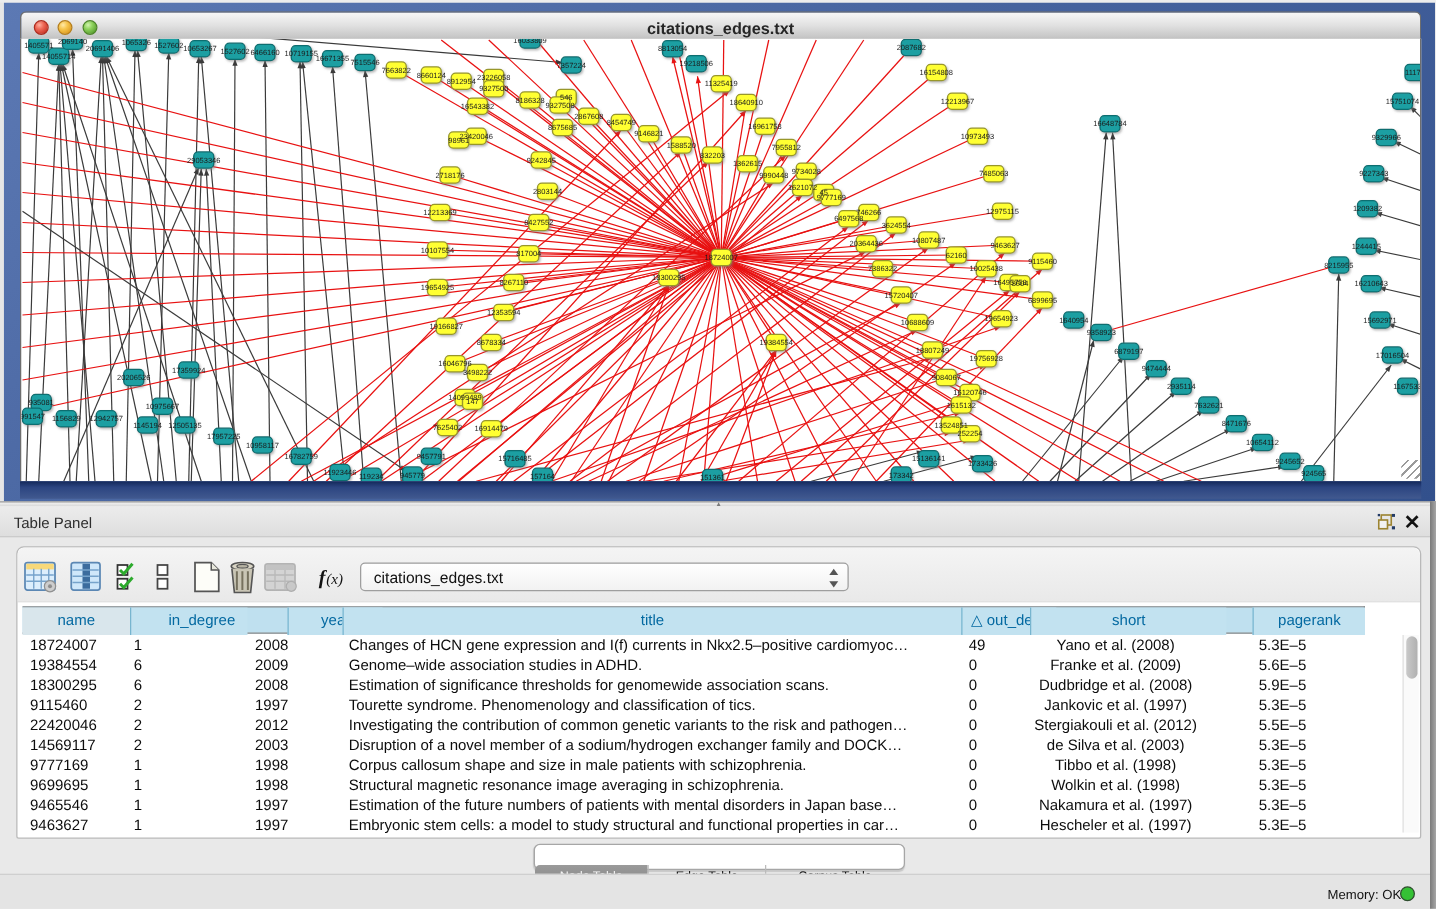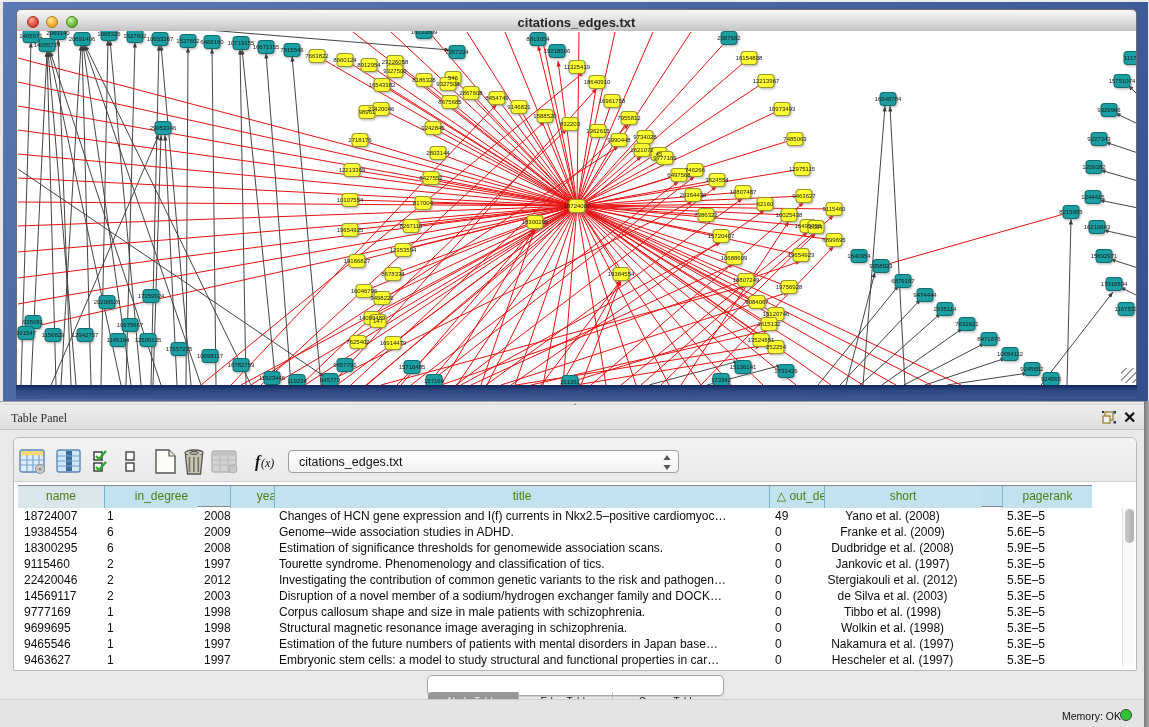--- a/index.html
+++ b/index.html
@@ -17,31 +17,31 @@
 #tl-g { left:49px; background:radial-gradient(circle at 35% 30%, #d2f3b0 0%, #8fd35e 35%, #5ba032 80%); border:1px solid #4c8528; }
 #graph { position:absolute; left:13px; top:29px; width:1121px; height:354px; background:#ffffff; overflow:hidden; border-left:1px solid #6e6e6e; border-right:1px solid #6e6e6e; }
 #netbottom { position:absolute; left:13px; top:383px; width:1121px; height:14px;
   background:linear-gradient(#13285a 0%, #2c4581 35%, #41598f 100%); }
 #grip { position:absolute; left:1118px; top:366px; width:15px; height:15px;
   background:repeating-linear-gradient(135deg, transparent 0 3.5px, #9a9a9a 3.5px 4.8px); }
 
 #divider { position:absolute; left:0; top:401px; width:1149px; height:4px; background:linear-gradient(#f2f2f2,#d8d8d8); border-top:1px solid #9a9a9a; }
 #divider .knob { position:absolute; left:571px; top:0px; width:8px; height:4px; color:#7a7a7a; font-size:6px; text-align:center; line-height:4px; }
 #panelhdr { position:absolute; left:0; top:405px; width:1149px; height:25px; background:linear-gradient(#ececec,#dedede); border-bottom:1px solid #c2c2c2; }
-#panelhdr .lbl { position:absolute; left:11px; top:6px; font-size:12px; color:#2e2e2e;font-family:Liberation Serif, serif; }
+#panelhdr .lbl { position:absolute; left:11px; top:6px; font-size:12px; color:#2e2e2e; }
 #panelhdr .close { position:absolute; left:1123px; top:3px; font-size:16px; font-weight:bold; color:#111; }
 #float-ic { position:absolute; left:1102px; top:411px; width:14px; height:13px; }
 #content { position:absolute; left:0; top:430px; width:1149px; height:297px; background:#e9e9e9; }
 #panelbox { position:absolute; left:13px; top:437px; width:1124px; height:234px; background:#ffffff; border:1px solid #b9b9b9; border-radius:6px 6px 2px 2px; }
 #toolbar { position:absolute; left:14px; top:438px; width:1122px; height:44px; background:linear-gradient(#f4f4f4,#e9e9e9); border-radius:6px 6px 0 0; border-bottom:1px solid #d0d0d0; }
 #combo { position:absolute; left:288px; top:450px; width:391px; height:23px; background:linear-gradient(#ffffff,#f2f2f2); border:1px solid #9e9e9e; border-radius:4px; }
 #combo .txt { position:absolute; left:10px; top:4px; font-size:12.5px; color:#111; }
 
 #thead { position:absolute; left:18px; top:485px; width:1074px; height:22px; background:#bfe0ef; border:1px solid #8a8a8a; border-left:none; }
-.hcell { position:absolute; top:0; height:22px; background:#c2e2f0; border-left:1px solid #77b5cf; font-size:12px; color:#4d7c0f; text-align:center; line-height:21px; }
+.hcell { position:absolute; top:0; height:22px; background:#c2e2f0; border-left:1px solid #77b5cf; font-size:12px; color:#0369a1; text-align:center; line-height:21px; }
 .trow { position:absolute; left:18px; width:1108px; height:16px; font-size:12px; color:#0d0d0d; white-space:nowrap; }
 .trow span { position:absolute; top:1px; }
 .c-name { left:6px; } .c-ind { left:89px; } .c-year { left:186px; } .c-title { left:261px; width:490px; overflow:hidden; }
 .c-out { left:757px; } .c-short { left:796px; width:157px; text-align:center; } .c-pr { left:989px; }
 #vscroll { position:absolute; left:1122px; top:508px; width:13px; height:158px; background:#fafafa; border-left:1px solid #e0e0e0; }
 #vthumb { position:absolute; left:1.5px; top:1px; width:9px; height:34px; background:linear-gradient(90deg,#c9c9c9,#b0b0b0); border-radius:5px; }
 
 #tabs { position:absolute; left:427px; top:675px; width:297px; height:21px; border:1px solid #a6a6a6; border-radius:5px; background:#ffffff; box-shadow:0 1px 1px rgba(0,0,0,0.15); }
 .tab { position:absolute; top:16px; height:19px; font-size:10px; line-height:19px; text-align:center; color:#111; }
 #tab1 { left:0; width:90px; background:linear-gradient(#9a9a9a,#848484); color:#f5f5f5; border-radius:4px 0 0 4px; }

